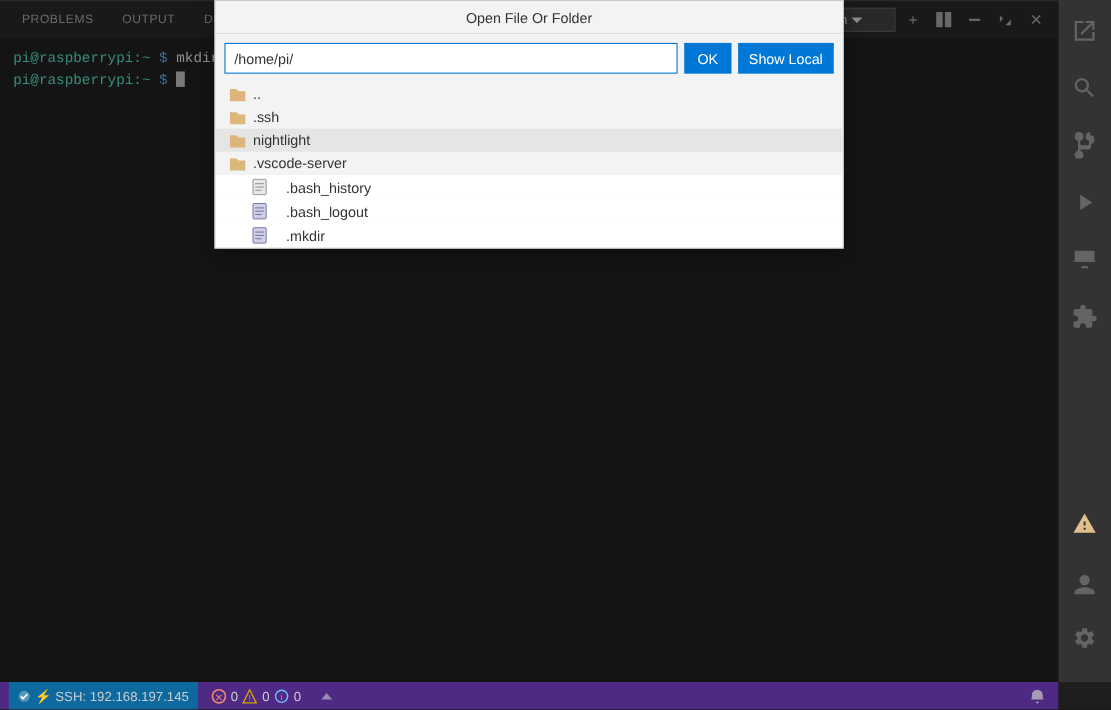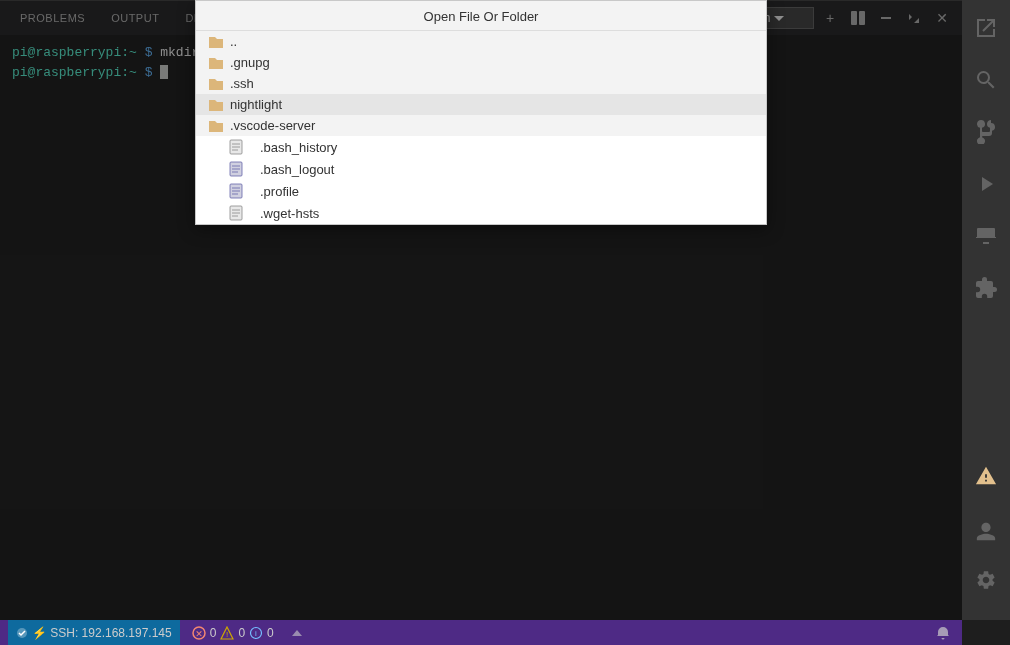--- a/index.html
+++ b/index.html
@@ -402,35 +402,34 @@
   <div class="status-item">
     <svg width="14" height="14" viewBox="0 0 14 14" fill="#cccccc" opacity="0.7">
         <path d="M7 1a5 5 0 0 1 5 5v3l1 1H1l1-1V6a5 5 0 0 1 5-5zM5.5 12a1.5 1.5 0 0 0 3 0"></path>
       </svg>
   </div>
 </div>
 
 <div class="dialog-overlay">
   <div class="dialog">
     <div class="dialog-title">Open File Or Folder</div>
+    <div class="dialog-toolbar">
+      <input class="dialog-input" type="text" value="/home/pi/" style="">
+      <button class="dialog-btn-ok">OK</button>
+      <button class="dialog-btn-show">Show Local</button>
+    </div>
     <div class="file-list">
 
       <div class="file-item">
         <svg width="16" height="14" viewBox="0 0 16 14" fill="#dcb67a">
             <path d="M1 2h6l2 2h6v9H1z"></path>
           </svg>
         <span>..</span>
       </div>
 
-      <div class="file-item">
-        <svg width="16" height="14" viewBox="0 0 16 14" fill="#dcb67a">
-            <path d="M1 2h6l2 2h6v9H1z"></path>
-          </svg>
-        <span>.gnupg</span>
-      </div>
 
       <div class="file-item">
         <svg width="16" height="14" viewBox="0 0 16 14" fill="#dcb67a">
             <path d="M1 2h6l2 2h6v9H1z"></path>
           </svg>
         <span>.ssh</span>
       </div>
 
       <div class="file-item highlighted">
         <svg width="16" height="14" viewBox="0 0 16 14" fill="#dcb67a">
@@ -464,26 +463,17 @@
           </svg>
         <span>.bash_logout</span>
       </div>
       <div class="file-sub-item">
         <svg width="16" height="16" viewBox="0 0 16 16" fill="none">
             <rect x="2" y="1" width="12" height="14" rx="1" fill="#d0d0e0" stroke="#6666aa" stroke-width="0.8"></rect>
             <line x1="4" y1="5" x2="12" y2="5" stroke="#6666aa" stroke-width="0.8"></line>
             <line x1="4" y1="8" x2="12" y2="8" stroke="#6666aa" stroke-width="0.8"></line>
             <line x1="4" y1="11" x2="10" y2="11" stroke="#6666aa" stroke-width="0.8"></line>
           </svg>
-        <span>.profile</span>
-      </div>
-      <div class="file-sub-item">
-        <svg width="16" height="16" viewBox="0 0 16 16" fill="none">
-            <rect x="2" y="1" width="12" height="14" rx="1" fill="#e8e8e8" stroke="#888" stroke-width="0.8"></rect>
-            <line x1="4" y1="5" x2="12" y2="5" stroke="#888" stroke-width="0.8"></line>
-            <line x1="4" y1="8" x2="12" y2="8" stroke="#888" stroke-width="0.8"></line>
-            <line x1="4" y1="11" x2="10" y2="11" stroke="#888" stroke-width="0.8"></line>
-          </svg>
-        <span>.wget-hsts</span>
+        <span>.mkdir</span>
       </div>
     </div>
   </div>
 </div>
 
 </body></html>

